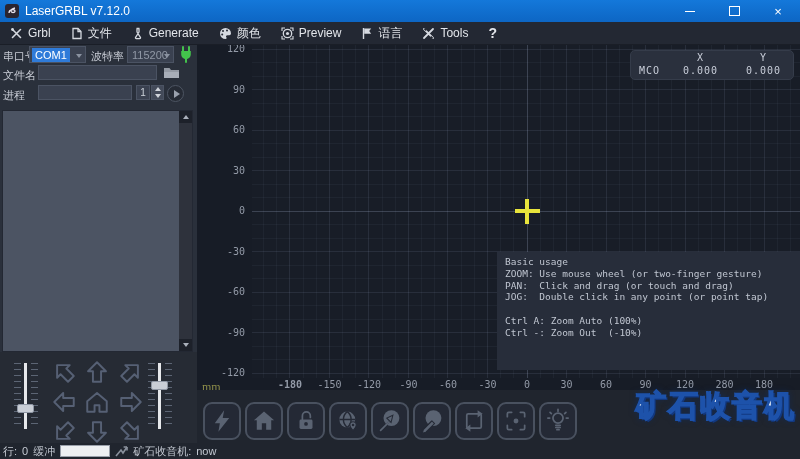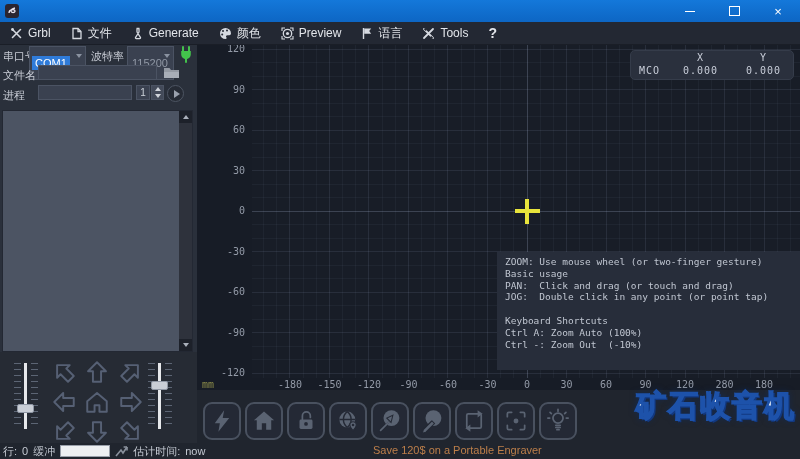--- a/index.html
+++ b/index.html
@@ -22,21 +22,21 @@
   .glyph-close{font-size:13px;line-height:1;}
   
   .menubar{position:absolute;left:0;top:22px;width:800px;height:22px;background:#232833;
     display:flex;align-items:center;border-bottom:1px solid #1a1e27;z-index:29;}
   .menu-item{display:flex;align-items:center;gap:5px;padding:0 10px;height:22px;
     color:#e2e5ea;font-size:12px;}
   .menu-item svg{display:block;}
   
   .left-panel{position:absolute;left:0;top:44px;width:197px;height:399px;background:#2a303b;}
   .pl{position:absolute;font-size:11px;color:#c9cdd6;white-space:nowrap;}
-  .combo{position:absolute;height:34px;background:#3a4150;border:1px solid #4b5363;
+  .combo{position:absolute;height:17px;background:#3a4150;border:1px solid #4b5363;
     display:flex;align-items:center;box-sizing:border-box;}
   .combo .arrow{position:absolute;right:3px;top:7px;width:0;height:0;
     border-left:3.5px solid transparent;border-right:3.5px solid transparent;border-top:4px solid #8a92a0;}
   .sel-blue{background:#2f7bd9;color:#fff;font-size:11px;padding:1px 3px;margin-left:2px;}
   .combo .plain{color:#9098a5;font-size:11px;margin-left:4px;}
   .tbox{position:absolute;height:15px;background:#3a4150;border:1px solid #4b5363;
     box-sizing:border-box;color:#d6dae2;font-size:11px;padding:0 3px;outline:none;}
   .mini-btn{position:absolute;display:flex;align-items:center;justify-content:center;}
   .count-box{position:absolute;width:14px;height:15px;background:#3a4150;border:1px solid #4b5363;
     box-sizing:border-box;color:#cdd2da;font-size:10px;text-align:center;line-height:14px;}
@@ -76,22 +76,22 @@
   .gl.h{left:0;height:1px;width:548px;}
   .gl.minor{background:rgba(160,180,220,0.055);}
   .gl.major{background:rgba(170,190,230,0.11);}
   .gl.axis{background:rgba(190,205,235,0.22);}
   .ylabels{position:absolute;left:0;top:0;width:51px;height:334px;}
   .ytick{position:absolute;left:0;width:48px;text-align:right;font-family:"DejaVu Sans Mono",monospace;
     font-size:10px;color:#939aa7;}
   .xlabels{position:absolute;left:0;top:334px;width:603px;height:14px;}
   .xtick{position:absolute;width:44px;text-align:center;font-family:"DejaVu Sans Mono",monospace;
     font-size:10px;color:#939aa7;top:1px;}
-  .unit-label{position:absolute;left:5px;top:336px;font-family:Liberation Mono, monospace;
-    font-size:10px;color:#8e8e4a;text-align:right;}
+  .unit-label{position:absolute;left:5px;top:336px;font-family:Liberation Serif, serif;
+    font-size:12px;color:#8e8e4a;text-align:right;}
   .crosshair-h{position:absolute;left:263px;top:165px;width:25px;height:4px;background:#e8e43c;}
   .crosshair-v{position:absolute;left:273px;top:155px;width:4px;height:25px;background:#e8e43c;}
   
   .mco-panel{position:absolute;left:433px;top:6px;width:164px;height:30px;background:#2a303d;
     border:1px solid #353c4a;border-radius:5px;box-sizing:border-box;
     font-family:"DejaVu Sans Mono",monospace;font-size:10px;color:#c8cdd8;
     display:grid;grid-template-columns:38px 63px 63px;grid-template-rows:13px 13px;align-items:center;}
   .mco-cell{text-align:center;letter-spacing:1px;}
   .mco-label{text-align:left;padding-left:8px;letter-spacing:1px;}
   
@@ -122,20 +122,21 @@
 </style>
 </head>
 <body>
 
 <div class="titlebar">
   <div class="app-icon">
     <svg width="10" height="10" viewBox="0 0 10 10">
         <path d="M2 7 C2 3,8 3,8 5 C8 7,4 7,4 5 C4 3,8 2,8 2" fill="none" stroke="#e8e4ee" stroke-width="1.3"></path>
       </svg>
   </div>
+  <div class="win-title">LaserGRBL v7.12.0</div>
   <div class="win-controls">
     <div class="win-btn">
         <div class="glyph-min"></div>
       </div>
     <div class="win-btn">
         <div class="glyph-max"></div>
       </div>
     <div class="win-btn">
         <span class="glyph-close">×</span>
       </div>
@@ -389,21 +390,21 @@
       <div class="gl v major" style="left: 76.995px;"></div>
       <div class="gl v minor" style="left: 63.828px;"></div>
       <div class="gl v minor" style="left: 50.661px;"></div>
       <div class="gl v major" style="left: 37.494px;"></div>
       <div class="gl v minor" style="left: 24.327px;"></div>
       <div class="gl v minor" style="left: 11.16px;"></div>
     <div class="crosshair-h"></div>
     <div class="crosshair-v"></div>
   </div>
   <div class="xlabels">
-      <span class="xtick" style="left: 70.994px;">-180</span>
+      <span class="xtick" style="left: 70.994px; font-weight: bold;">-180</span>
       <span class="xtick" style="left: 110.495px;">-150</span>
       <span class="xtick" style="left: 149.996px;">-120</span>
       <span class="xtick" style="left: 189.497px;">-90</span>
       <span class="xtick" style="left: 228.998px;">-60</span>
       <span class="xtick" style="left: 268.499px;">-30</span>
       <span class="xtick" style="left: 308px;">0</span>
       <span class="xtick" style="left: 347.501px;">30</span>
       <span class="xtick" style="left: 387.002px;">60</span>
       <span class="xtick" style="left: 426.503px;">90</span>
       <span class="xtick" style="left: 466.004px;">120</span>
@@ -415,26 +416,25 @@
   <div class="mco-panel">
     <span class="mco-label"></span>
     <span class="mco-cell">X</span>
     <span class="mco-cell">Y</span>
     <span class="mco-label">MCO</span>
     <span class="mco-cell">0.000</span>
     <span class="mco-cell">0.000</span>
   </div>
 
   <div class="help-box">
+    <div class="help-line">Basic usage</div>
     <div class="help-line">ZOOM: Use mouse wheel (or two-finger gesture)</div>
-    <div class="help-line">Basic usage</div>
     <div class="help-line">PAN:  Click and drag (or touch and drag)</div>
     <div class="help-line">JOG:  Double click in any point (or point tap)</div>
     <div class="help-line"></div>
-    <div class="help-line">Keyboard Shortcuts</div>
     <div class="help-line">Ctrl A: Zoom Auto (100%)</div>
     <div class="help-line">Ctrl -: Zoom Out  (-10%)</div>
   </div>
 </div>
 
 <div class="bottom-strip">
   <div class="tool-btn" style="left:6px">
     <svg width="26" height="26" viewBox="0 0 36 36">
         <path class="ti-fill" d="M21 3 L8 21 h7 L13 33 L28 14 h-9 Z"></path>
       </svg>
@@ -499,21 +499,20 @@
 <div class="statusbar">
   <div class="status-left">
     <span>行:</span>
     <span>0</span>
     <span>缓冲</span>
     <span class="buf-bar"></span>
     <svg width="13" height="11" viewBox="0 0 13 11">
         <path d="M1 10 L6 4 L8 7 L12 1" fill="none" stroke="#8a919d" stroke-width="1.6"></path>
         <path d="M12 1 l0 3.4 M12 1 l-3.4 0" stroke="#8a919d" stroke-width="1.6"></path>
       </svg>
-    <span>估计时间:</span>
+    <span>矿石收音机:</span>
     <span>now</span>
   </div>
-  <span class="promo">Save 120$ on a Portable Engraver</span>
 </div>
 
 <div class="watermark">
   <div class="wm1">矿石收音机</div>
 </div>
 
 </body></html>

